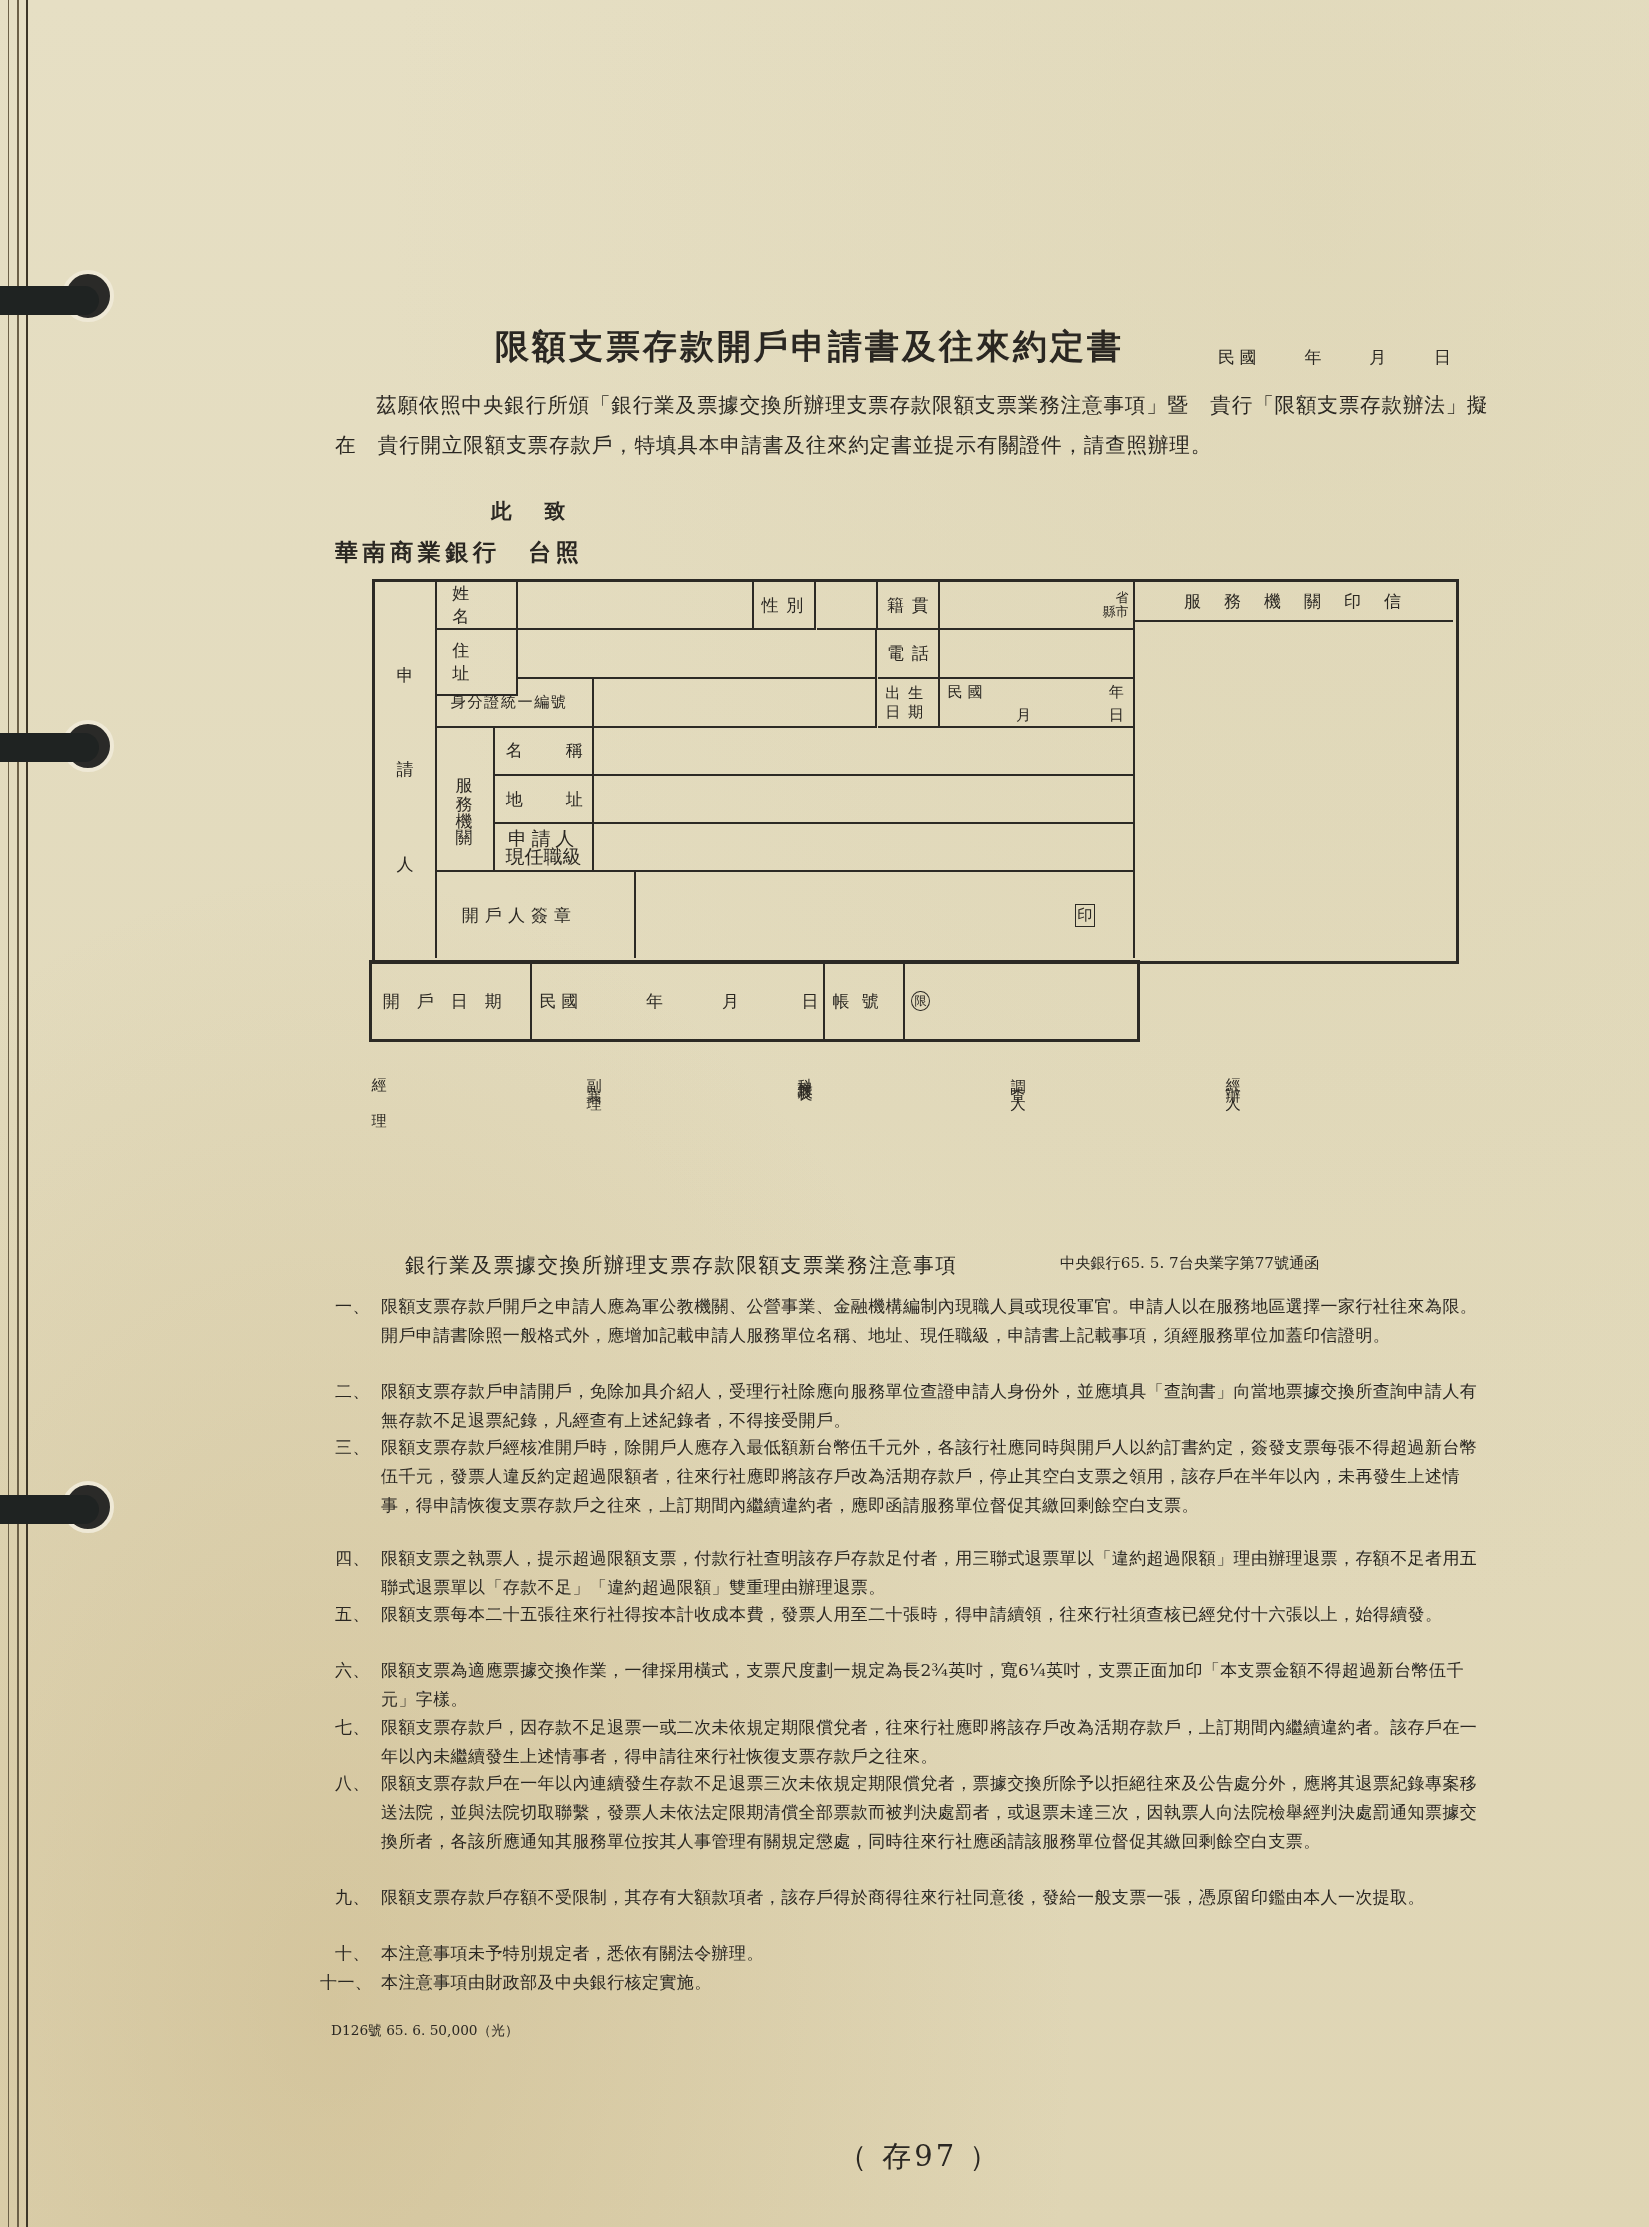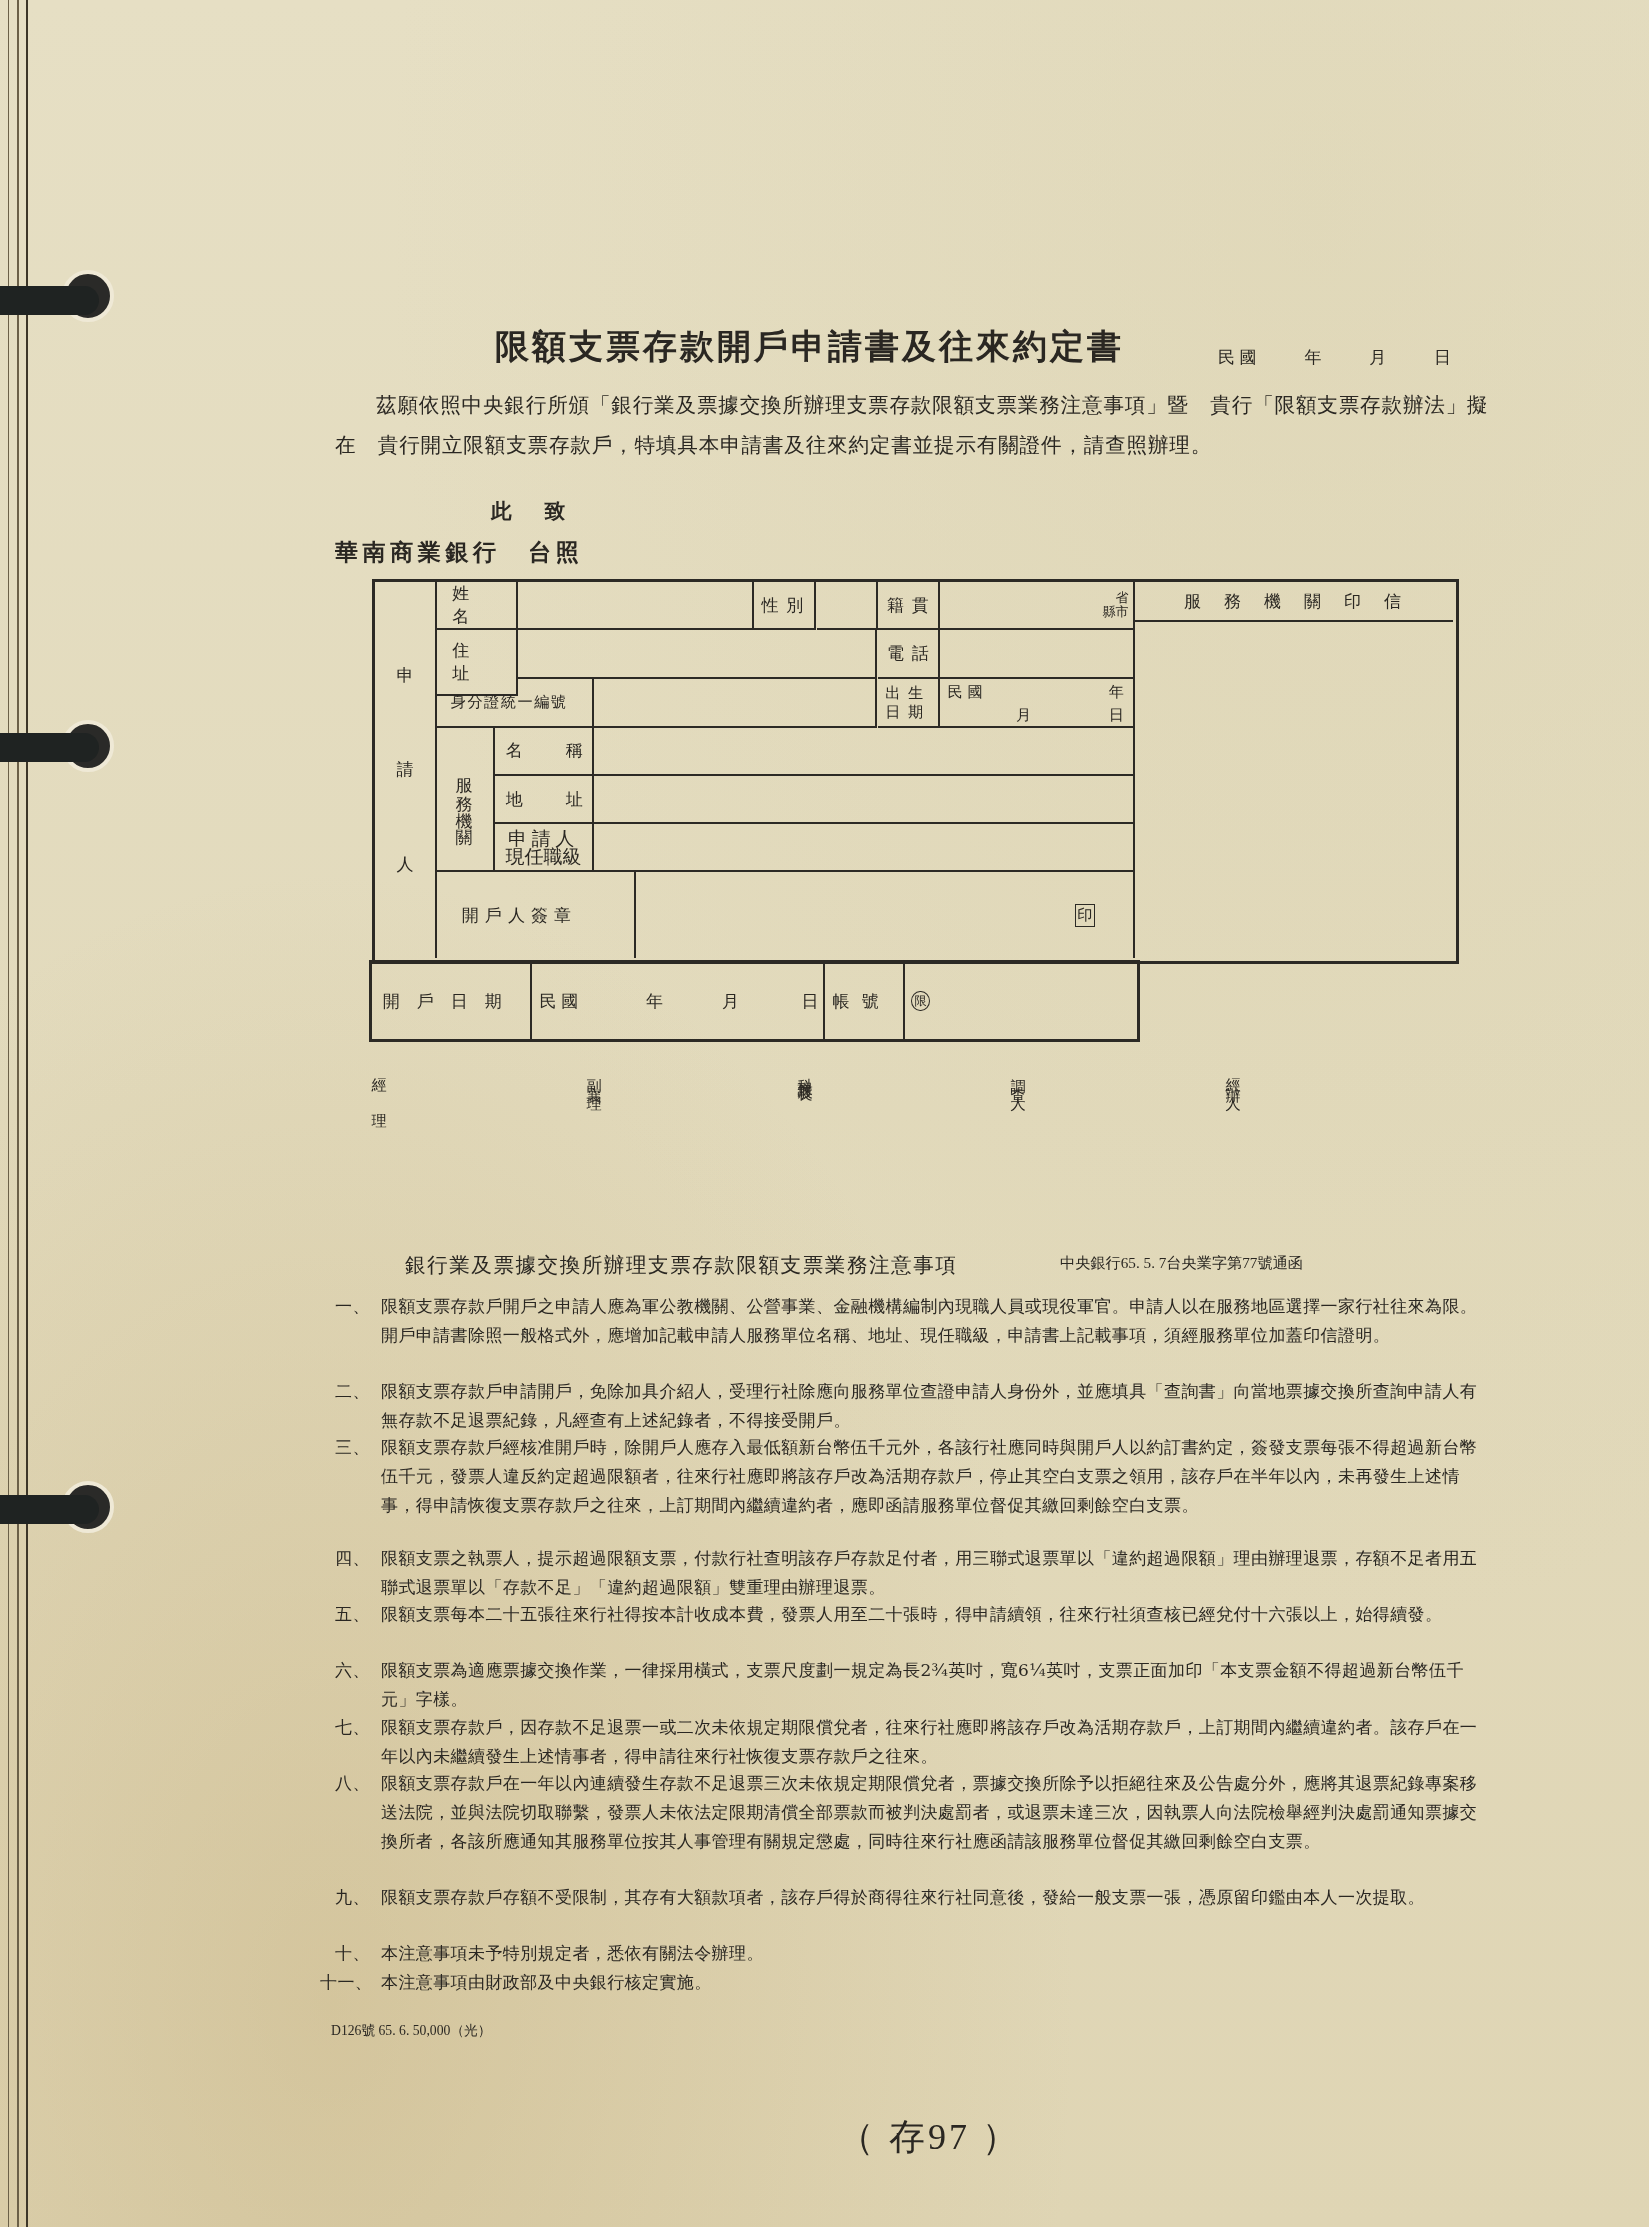--- a/index.html
+++ b/index.html
@@ -13,37 +13,37 @@
     position:absolute; left:0; top:0; width:1649px; height:2227px;
     background:
       radial-gradient(ellipse at 20% 90%, rgba(190,165,110,0.35), transparent 40%),
       radial-gradient(ellipse at 80% 10%, rgba(210,200,160,0.25), transparent 50%),
       linear-gradient(180deg, #e6dfc4 0%, #e2dabc 50%, #dfd5b4 100%);
   }
   .edge-lines { position:absolute; left:0; top:0; width:53px; height:2227px; }
   .edge-lines span { position:absolute; top:0; bottom:0; width:1.5px; background:#6b6048; }
   .binding { position:absolute; left:0; height:29px; width:99px; background:#1f2322; border-radius:0 15.2px 15.2px 0; }
   .hole { position:absolute; width:44px; height:44px; border-radius:50%; border:4.6px solid #efe9d6; background:#2a2a28; }
-  .abs { position:absolute; white-space:nowrap;font-family:Liberation Serif, serif; }
+  .abs { position:absolute; white-space:nowrap; }
   .title { font-size:34px; letter-spacing:3px; font-weight:bold; }
   .date-label { font-size:17px; letter-spacing:4.6px;text-align:right; }
   .body-text { font-size:20.6px; line-height:40px; width:1158px; white-space:normal; letter-spacing:0.8px; }
   .bank { font-size:23px; font-weight:bold; letter-spacing:4.6px; }
   .form { position:absolute; border:3px solid #2c2a25; }
   .cell { position:absolute; border-color:#2c2a25; border-style:solid; border-width:0; box-sizing:border-box; font-size:17px; display:flex; align-items:center; }
   .lbl { font-size:17px; letter-spacing:7.6px; }
   .vlbl { writing-mode:vertical-rl; letter-spacing:17px; font-size:17px; }
   .signer { position:absolute; font-size:15.2px; writing-mode:vertical-rl; letter-spacing:13.7px; }
   .notes-title { font-size:20.6px; letter-spacing:1.5px; }
   .notes-ref { font-size:15.2px; }
   .note { position:absolute; left:335px; width:1150px; font-size:17px; line-height:29px; letter-spacing:0.4px; }
   .note .num { position:absolute; left:0; top:0; }
   .note .txt { display:block; padding-left:46px; white-space:normal; }
   .footer-code { font-size:13.7px; }
-  .page-no { font-size:36px; letter-spacing:3px; }
+  .page-no { font-size:29px; letter-spacing:3px;margin-top:24px; }
 </style>
 </head>
 <body>
 
 <div class="paper"></div>
 
 <div class="edge-lines">
   <span style="left:7.6px"></span>
     <span style="left:17px"></span>
     <span style="left:26px;background:#3d3628"></span>

